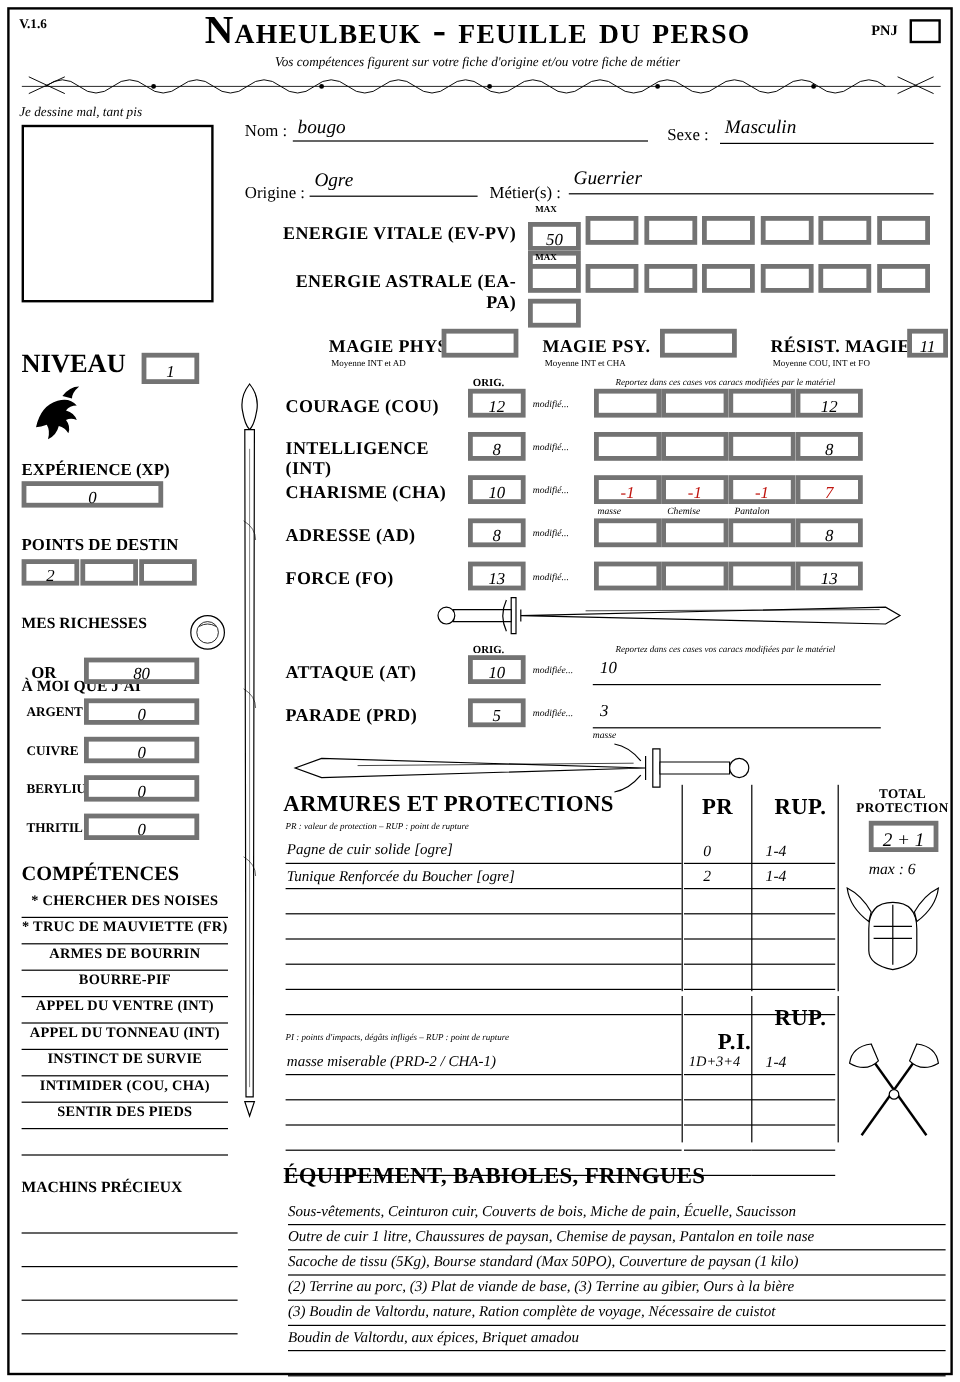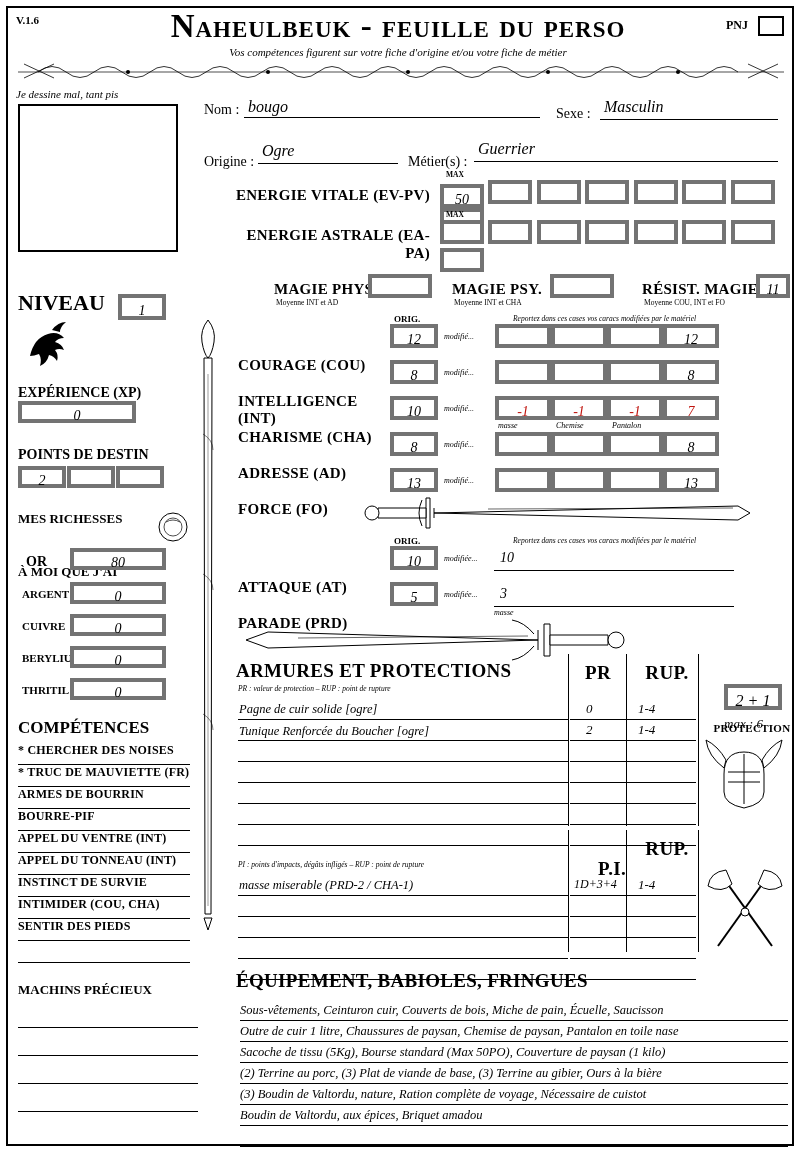--- a/index.html
+++ b/index.html
@@ -54,32 +54,32 @@
 
   .field { position:absolute; }
 
   
   .bx { border:4px solid #737373; background:#fff; display:inline-block;
         text-align:center; font-family:"Liberation Serif", serif; font-style:italic;
         font-size:14px; line-height:1; }
 
   .secthead {
     font-family:"Liberation Serif", serif; font-weight:bold;
-    font-size:15px; letter-spacing:0.3px;margin-top:27px;
+    font-size:15px; letter-spacing:0.3px;
   }
   .tiny { font-size:7.5px; font-family:"Liberation Serif", serif; }
   .tiny-i { font-size:8px; font-family:"Liberation Serif", serif; font-style:italic; }
 
   
   .leftlabel { font-family:"Liberation Serif", serif; font-weight:bold; }
 
   .lineitem { font-family:"Liberation Serif", serif; font-style:italic; font-size:12.5px; }
 
   .comp-line { border-bottom:1px solid #000; font-family:"Liberation Serif", serif;
-     font-size:12px; font-variant:small-caps; font-weight:bold; letter-spacing:0.2px;}
+     font-size:12px; font-variant:small-caps; font-weight:bold; letter-spacing:0.2px;text-align:center;}
   .comp-wrap { position:absolute; left:10px; top:735px; width:172px; }
   .comp-row { height:22px; padding-bottom:1px; }
 
   table.grid { border-collapse:collapse; }
   table.grid td { border:1px solid #000; }
 </style>
 </head>
 <body>
 
 <div class="sheet">

